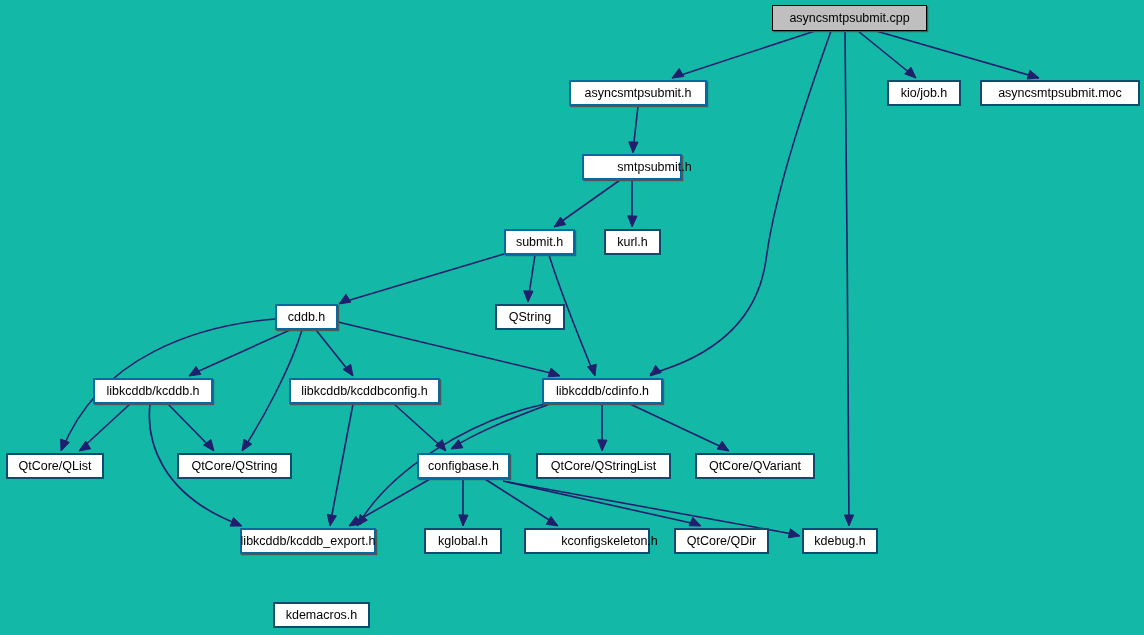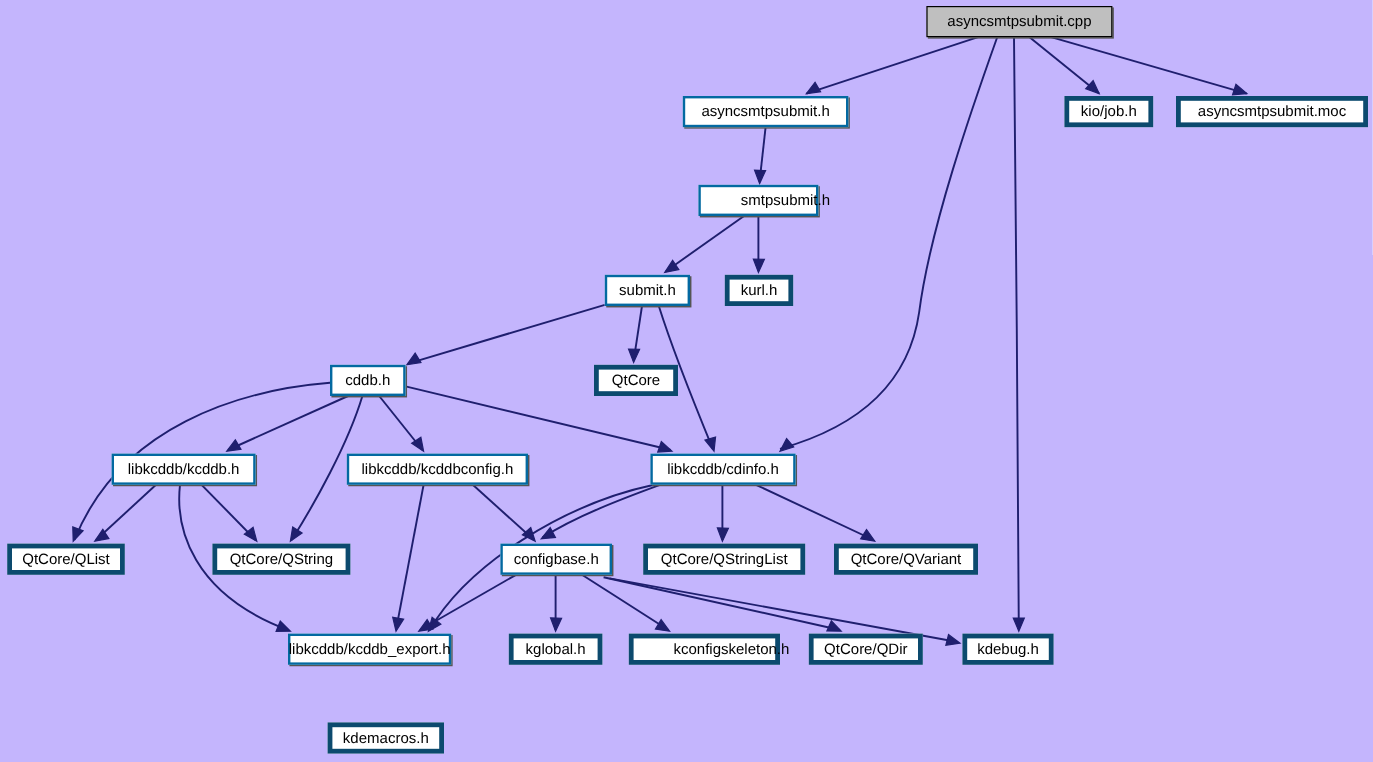--- a/index.html
+++ b/index.html
@@ -4,21 +4,21 @@
 <style>
   html, body {
     margin: 0;
     padding: 0;
     background: #ffffff;
   }
   #graph-root {
     position: relative;
     width: 1144px;
     height: 635px;
-    background: #c4b5fd;
+    background: #14b8a6;
     font-family: "Liberation Sans", sans-serif;
     overflow: hidden;
   }
   svg.graph-canvas {
     position: absolute;
     left: 0;
     top: 0;
     width: 1144px;
     height: 635px;
   }
@@ -36,21 +36,21 @@
     position: absolute;
     box-sizing: border-box;
     display: flex;
     align-items: center;
     justify-content: center;
     white-space: nowrap;
     font-size: 12.5px;
     line-height: 1;
     color: #000000;
     background: #ffffff;
-    border: 4px solid #0c4a6e;
+    border: 2px solid #0c4a6e;
     height: 26px;
     z-index: 3;
   }
   .node-box.strong {
     border: 2px solid #0369a1;
     box-shadow: 1.2px 1.2px 0 0 #555555;
   }
   .node-box.root {
     background: #bfbfbf;
     border: 1px solid #000000;
@@ -148,21 +148,21 @@
       <div class="node-box strong" style="left: 504px; top: 229px; width: 71px;">
         <span class="node-label">submit.h</span>
       </div>
       <div class="node-box weak" style="left: 604px; top: 229px; width: 57px;">
         <span class="node-label">kurl.h</span>
       </div>
       <div class="node-box strong" style="left: 275px; top: 304px; width: 63px;">
         <span class="node-label">cddb.h</span>
       </div>
       <div class="node-box weak" style="left: 495px; top: 304px; width: 70px;">
-        <span class="node-label">QtCore</span>
+        <span class="node-label">QString</span>
       </div>
       <div class="node-box strong" style="left: 93px; top: 378px; width: 120px;">
         <span class="node-label">libkcddb/kcddb.h</span>
       </div>
       <div class="node-box strong" style="left: 289px; top: 378px; width: 151px;">
         <span class="node-label">libkcddb/kcddbconfig.h</span>
       </div>
       <div class="node-box strong" style="left: 542px; top: 378px; width: 121px;">
         <span class="node-label">libkcddb/cdinfo.h</span>
       </div>

